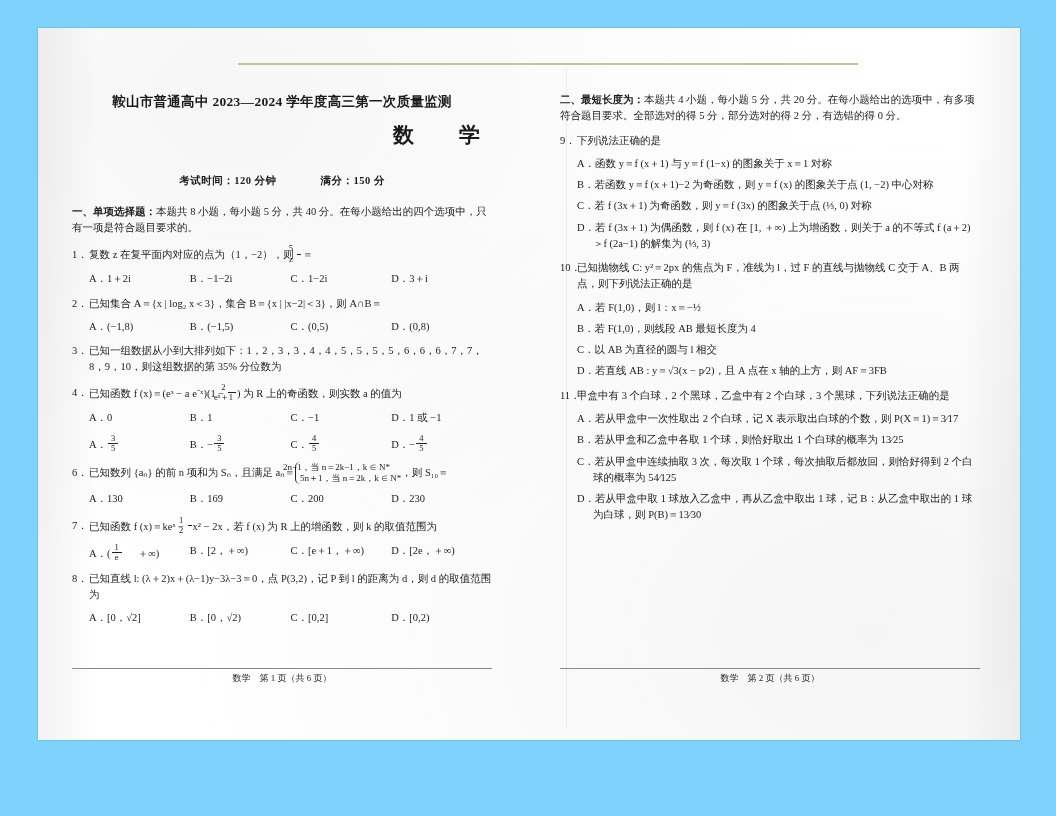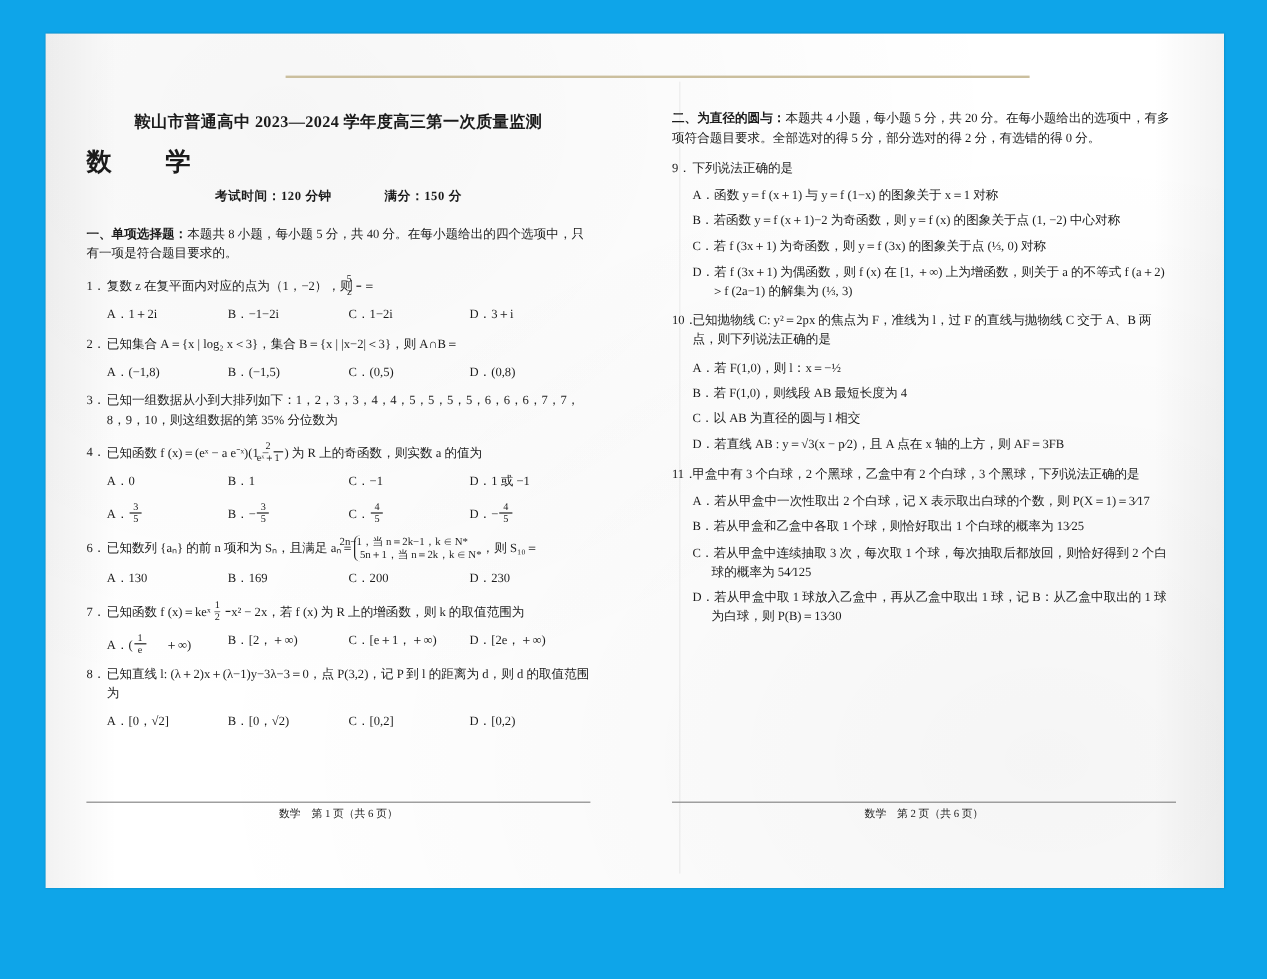--- a/index.html
+++ b/index.html
@@ -11,21 +11,21 @@
     width: 1056px;
     height: 816px;
     font-family: "Liberation Serif", serif;
     color: #1b1b1b;
     overflow: hidden;
   }
   .page {
     position: relative;
     width: 1056px;
     height: 816px;
-    background: #0ea5e9;
+    background: #7dd3fc;
   }
   
   .scan {
     position: absolute;
     left: 38px;
     top: 28px;
     width: 982px;
     height: 712px;
     background: #ffffff;
     box-shadow: 0 0 2px rgba(0,0,0,0.25);
@@ -68,25 +68,25 @@
   .col-right { left: 560px; }
 
   .doc-title {
     text-align: center;
     font-weight: bold;
     font-size: 13.5px;
     letter-spacing: 0.3px;
     margin: 0 0 6px 0;
   }
   .subject {
-    text-align: left;
+    text-align: right;
     font-weight: bold;
     font-size: 21px;
     letter-spacing: 12px;
-    margin: 4px 0 6px 0;
+    margin: 4px 0 22px 0;
   }
   .exam-info {
     text-align: center;
     font-size: 10.5px;
     font-weight: bold;
     margin-bottom: 14px;
     letter-spacing: 0.5px;
   }
   .section-head {
     margin: 0 0 8px 0;
@@ -231,21 +231,21 @@
     <div class="opts">
       <span>A．[0，√2]</span>
       <span>B．[0，√2)</span>
       <span>C．[0,2]</span>
       <span>D．[0,2)</span>
     </div>
   </div>
 
   <div class="col col-right">
     <div class="section-head">
-      <b>二、为直径的圆与：</b><span>本题共 4 小题，每小题 5 分，共 20 分。在每小题给出的选项中，有多项符合题目要求。全部选对的得 5 分，部分选对的得 2 分，有选错的得 0 分。</span>
+      <b>二、最短长度为：</b><span>本题共 4 小题，每小题 5 分，共 20 分。在每小题给出的选项中，有多项符合题目要求。全部选对的得 5 分，部分选对的得 2 分，有选错的得 0 分。</span>
     </div>
 
     <div class="q">
       <span class="num">9．</span><span>下列说法正确的是</span>
     </div>
     <div class="opt-lines">
       <div class="line">A．函数 y＝f (x＋1) 与 y＝f (1−x) 的图象关于 x＝1 对称</div>
       <div class="line">B．若函数 y＝f (x＋1)−2 为奇函数，则 y＝f (x) 的图象关于点 (1, −2) 中心对称</div>
       <div class="line">C．若 f (3x＋1) 为奇函数，则 y＝f (3x) 的图象关于点 (⅓, 0) 对称</div>
       <div class="line">D．若 f (3x＋1) 为偶函数，则 f (x) 在 [1, ＋∞) 上为增函数，则关于 a 的不等式 f (a＋2)＞f (2a−1) 的解集为 (⅓, 3)</div>

